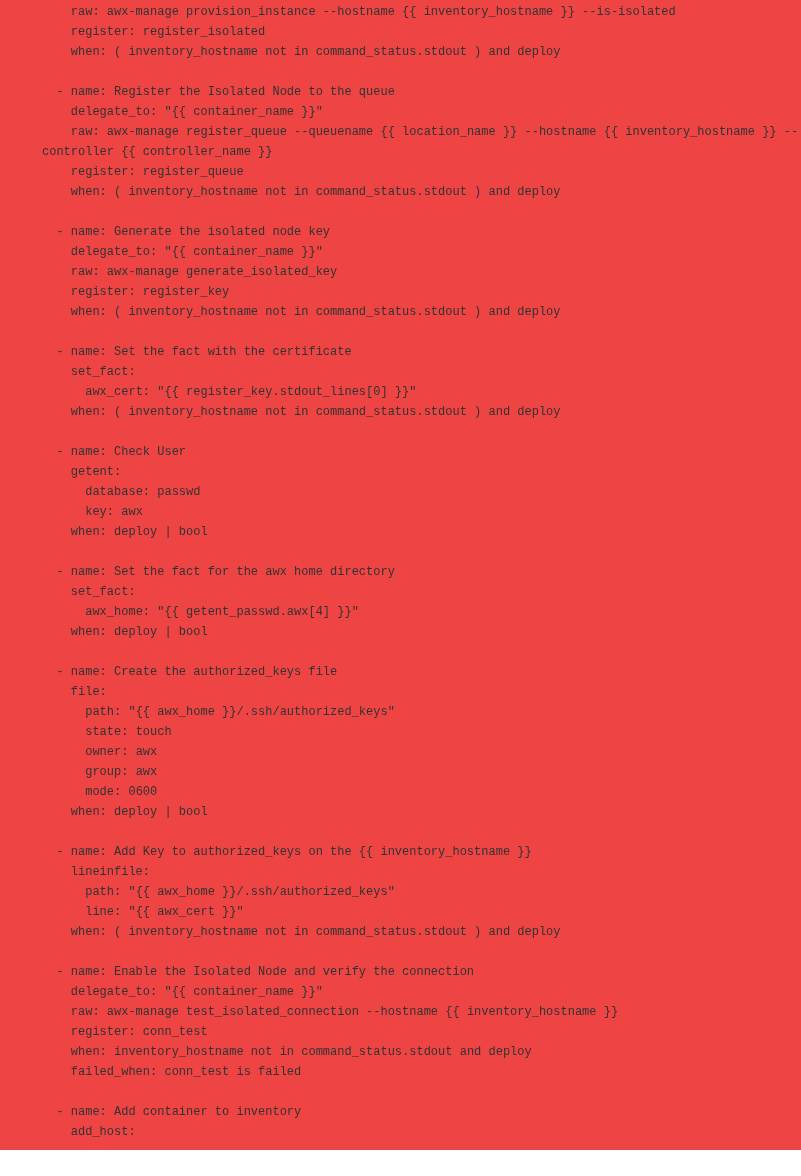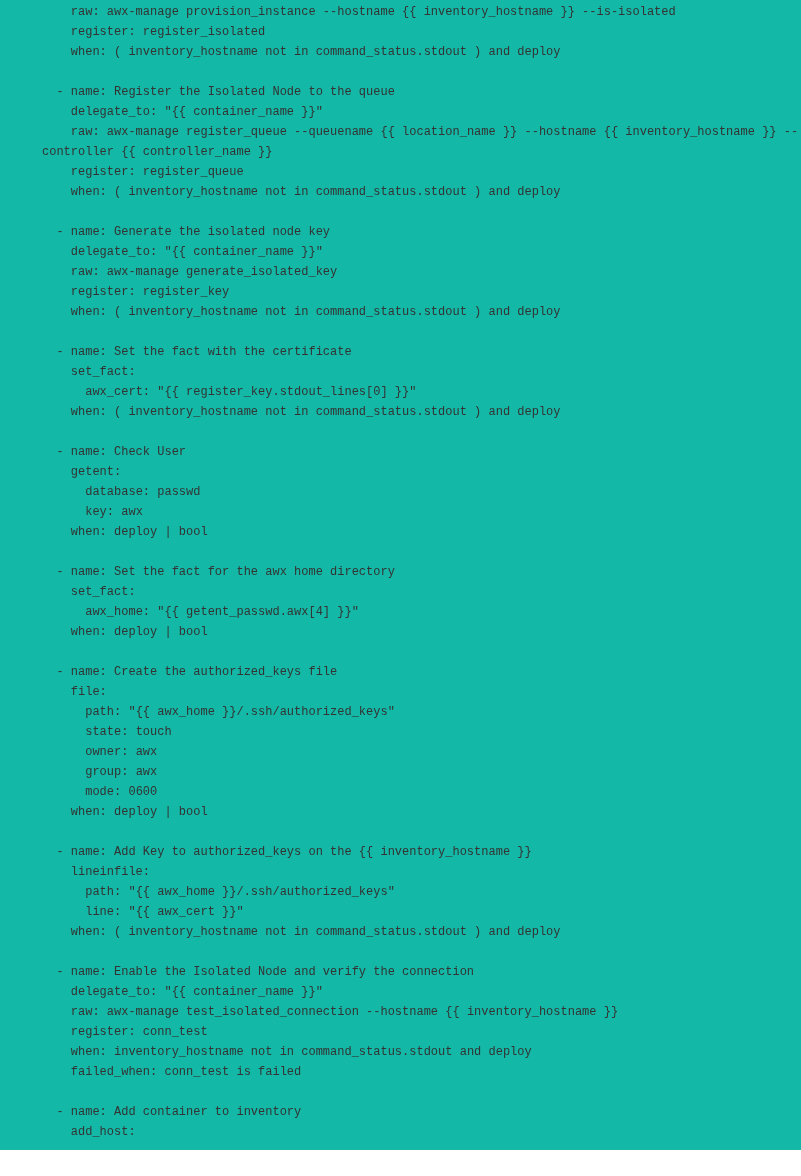--- a/index.html
+++ b/index.html
@@ -2,21 +2,21 @@
 <html><head>
 <meta charset="utf-8">
 <style>
   html, body {
     margin: 0;
     padding: 0;
     width: 801px;
     background: #ffffff;
   }
   .code-block {
-    background: #14b8a6;
+    background: #ef4444;
     width: 801px;
     box-sizing: border-box;
     padding: 2px 0 8px 0;
     font-family: "Courier New", Courier, monospace;
     font-size: 12px;
     line-height: 20px;
     color: #333333;
     white-space: pre;
   }
   .line {

